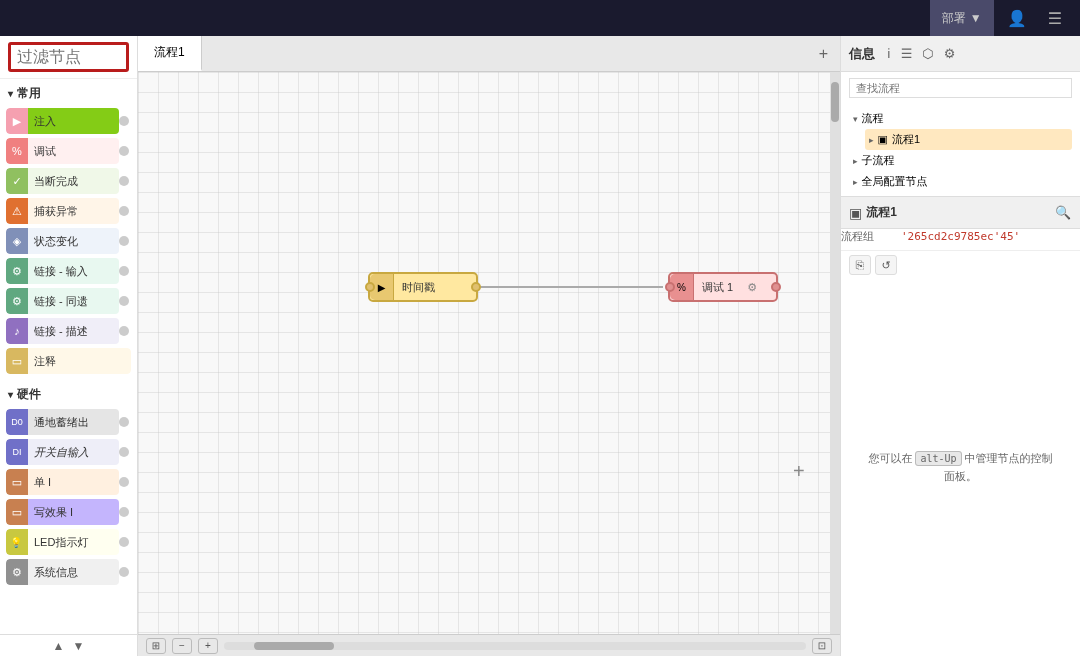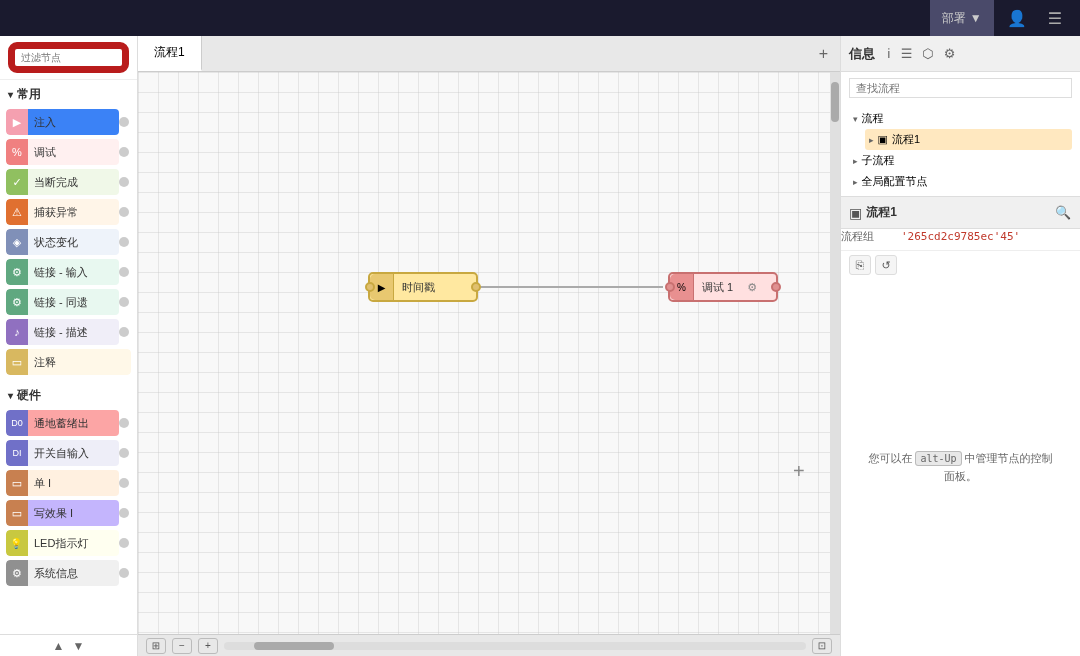--- a/index.html
+++ b/index.html
@@ -51,24 +51,24 @@
       flex-direction: column;
       overflow: hidden;
       flex-shrink: 0;
     }
     #sidebar-search {
       padding: 6px 8px;
       border-bottom: 1px solid #eee;
     }
     #sidebar-search input {
       width: 100%;
-      border: 7px solid #b91c1c;
-      border-radius: 9px;
+      border: 3px solid #b91c1c;
+      border-radius: 3px;
       padding: 3px 6px;
-      font-size: 10px;
+      font-size: 16px;
       outline: none;
     }
     #sidebar-content {
       flex: 1;
       overflow-y: auto;
       overflow-x: hidden;
     }
     .sidebar-section-header {
       display: flex;
       align-items: center;
@@ -112,21 +112,21 @@
     .sidebar-item .item-port {
       width: 10px;
       height: 10px;
       background: #ccc;
       border-radius: 50%;
       margin-right: 2px;
       flex-shrink: 0;
     }
     
     .color-pink { background: #f5a0b0; }
-    .color-pink-light { background: #3b82f6; }
+    .color-pink-light { background: #84cc16; }
 
     
     #center {
       flex: 1;
       display: flex;
       flex-direction: column;
       overflow: hidden;
     }
 
     
@@ -559,27 +559,27 @@
       </div>
 
       <div class="sidebar-section-header">
         <span class="arrow">▾</span>
         <span>硬件</span>
       </div>
       <div class="sidebar-items">
 
         <div class="sidebar-item">
           <div class="item-icon" style="background:#7070c8;font-size:9px;">D0</div>
-          <div class="item-label" style="background:#fca5a5;">通地蓄绪出</div>
+          <div class="item-label" style="background:#e5e5e5;">通地蓄绪出</div>
           <div class="item-port"></div>
         </div>
 
         <div class="sidebar-item">
           <div class="item-icon" style="background:#7070c8;font-size:9px;">DI</div>
-          <div class="item-label" style="background:#eeeef8;">开关自输入</div>
+          <div class="item-label" style="background:#eeeef8;font-style:italic;">开关自输入</div>
           <div class="item-port"></div>
         </div>
 
         <div class="sidebar-item">
           <div class="item-icon" style="background:#c88050;">▭</div>
           <div class="item-label" style="background:#fff0e0;">单 I</div>
           <div class="item-port"></div>
         </div>
 
         <div class="sidebar-item">

